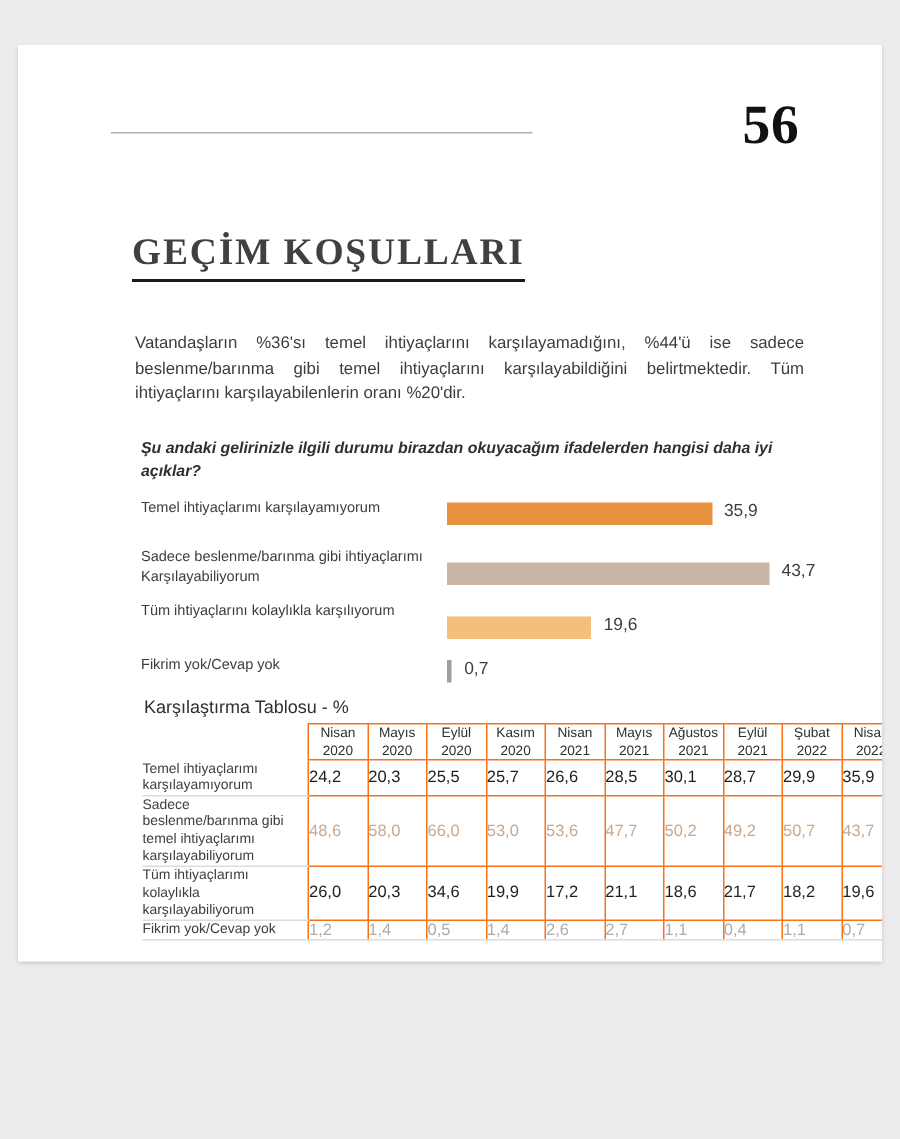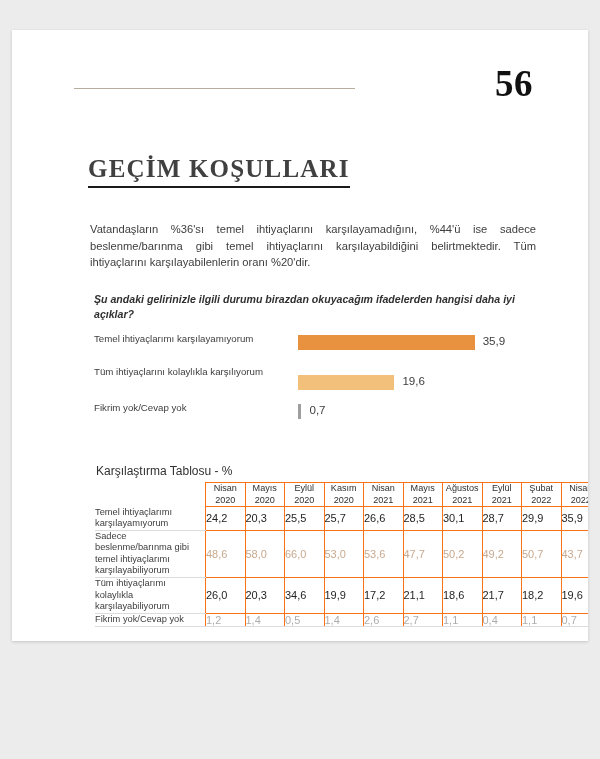--- a/index.html
+++ b/index.html
@@ -240,20 +240,27 @@
   <div class="intro">Vatandaşların %36'sı temel ihtiyaçlarını karşılayamadığını, %44'ü ise sadece beslenme/barınma gibi temel ihtiyaçlarını karşılayabildiğini belirtmektedir. Tüm ihtiyaçlarını karşılayabilenlerin oranı %20'dir.</div>
 
   <div class="question">Şu andaki gelirinizle ilgili durumu birazdan okuyacağım ifadelerden hangisi daha iyi açıklar?</div>
 
   <div class="chart" id="bar-chart">
       <div class="bar-row">
         <div class="bar-label">Temel ihtiyaçlarımı karşılayamıyorum</div>
         <div class="bar-track">
           <div class="bar-fill" style="width: 176.628px; background: rgb(232, 145, 63);"></div>
           <div class="bar-value" style="left: 184.628px;">35,9</div>
+        </div>
+      </div>
+      <div class="bar-row tall">
+        <div class="bar-label">Sadece beslenme/barınma gibi ihtiyaçlarımı Karşılayabiliyorum</div>
+        <div class="bar-track">
+          <div class="bar-fill" style="width: 215.004px; background: rgb(201, 181, 165);"></div>
+          <div class="bar-value" style="left: 223.004px;">43,7</div>
         </div>
       </div>
       <div class="bar-row tall">
         <div class="bar-label">Tüm ihtiyaçlarını kolaylıkla karşılıyorum</div>
         <div class="bar-track">
           <div class="bar-fill" style="width: 96.432px; background: rgb(242, 192, 122);"></div>
           <div class="bar-value" style="left: 104.432px;">19,6</div>
         </div>
       </div>
       <div class="bar-row">

